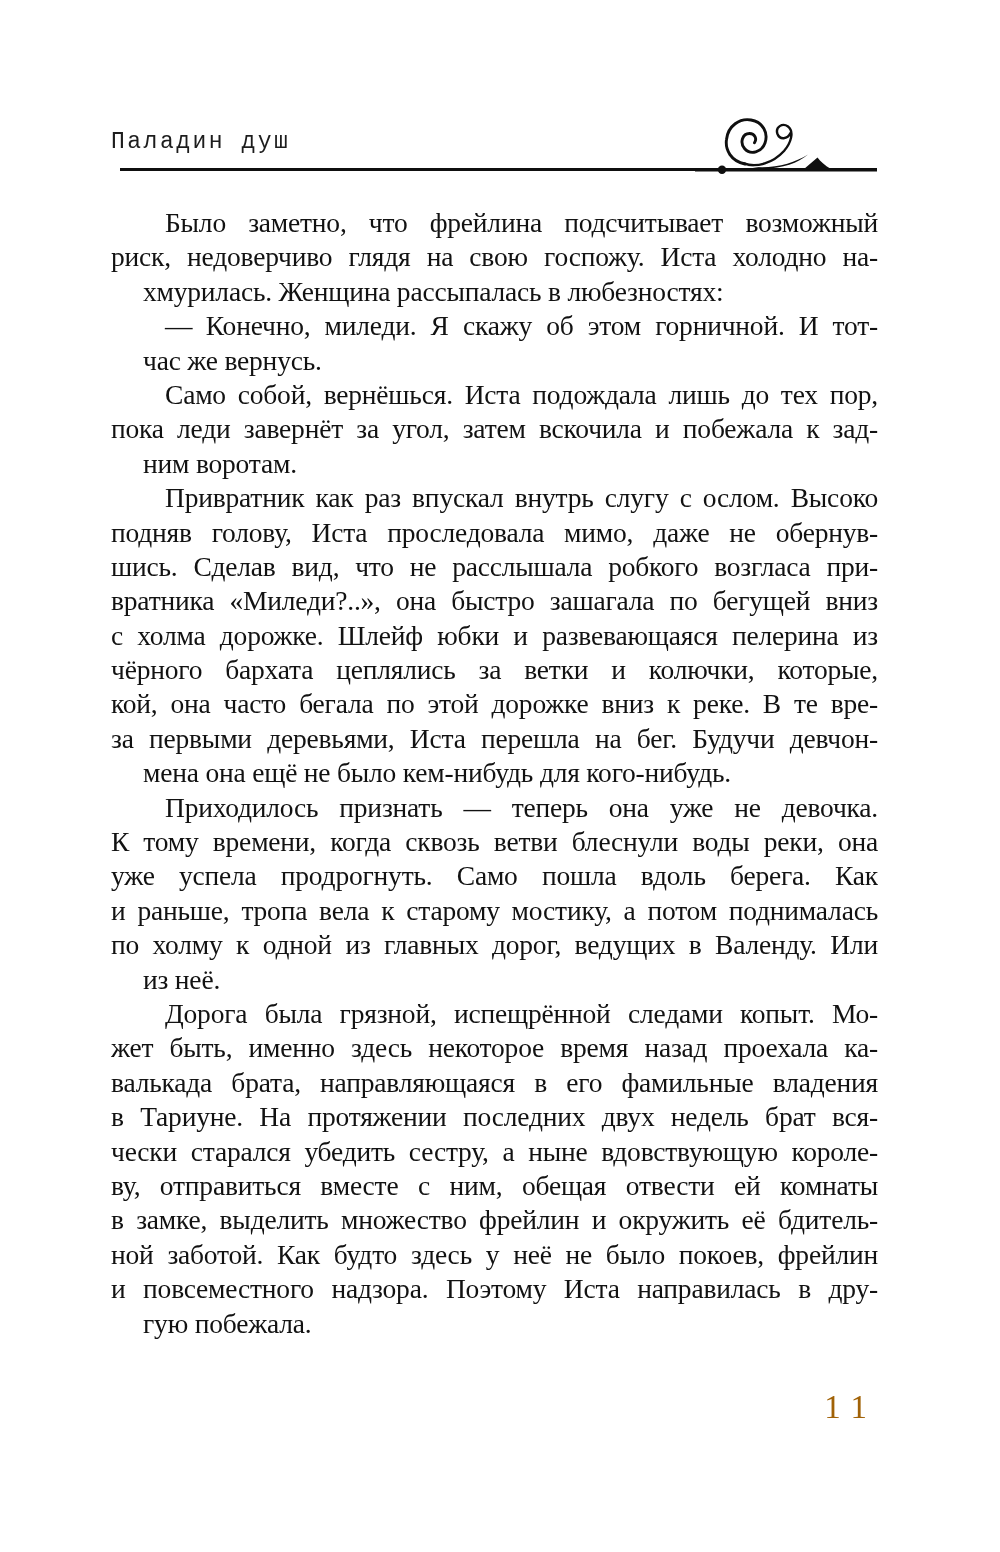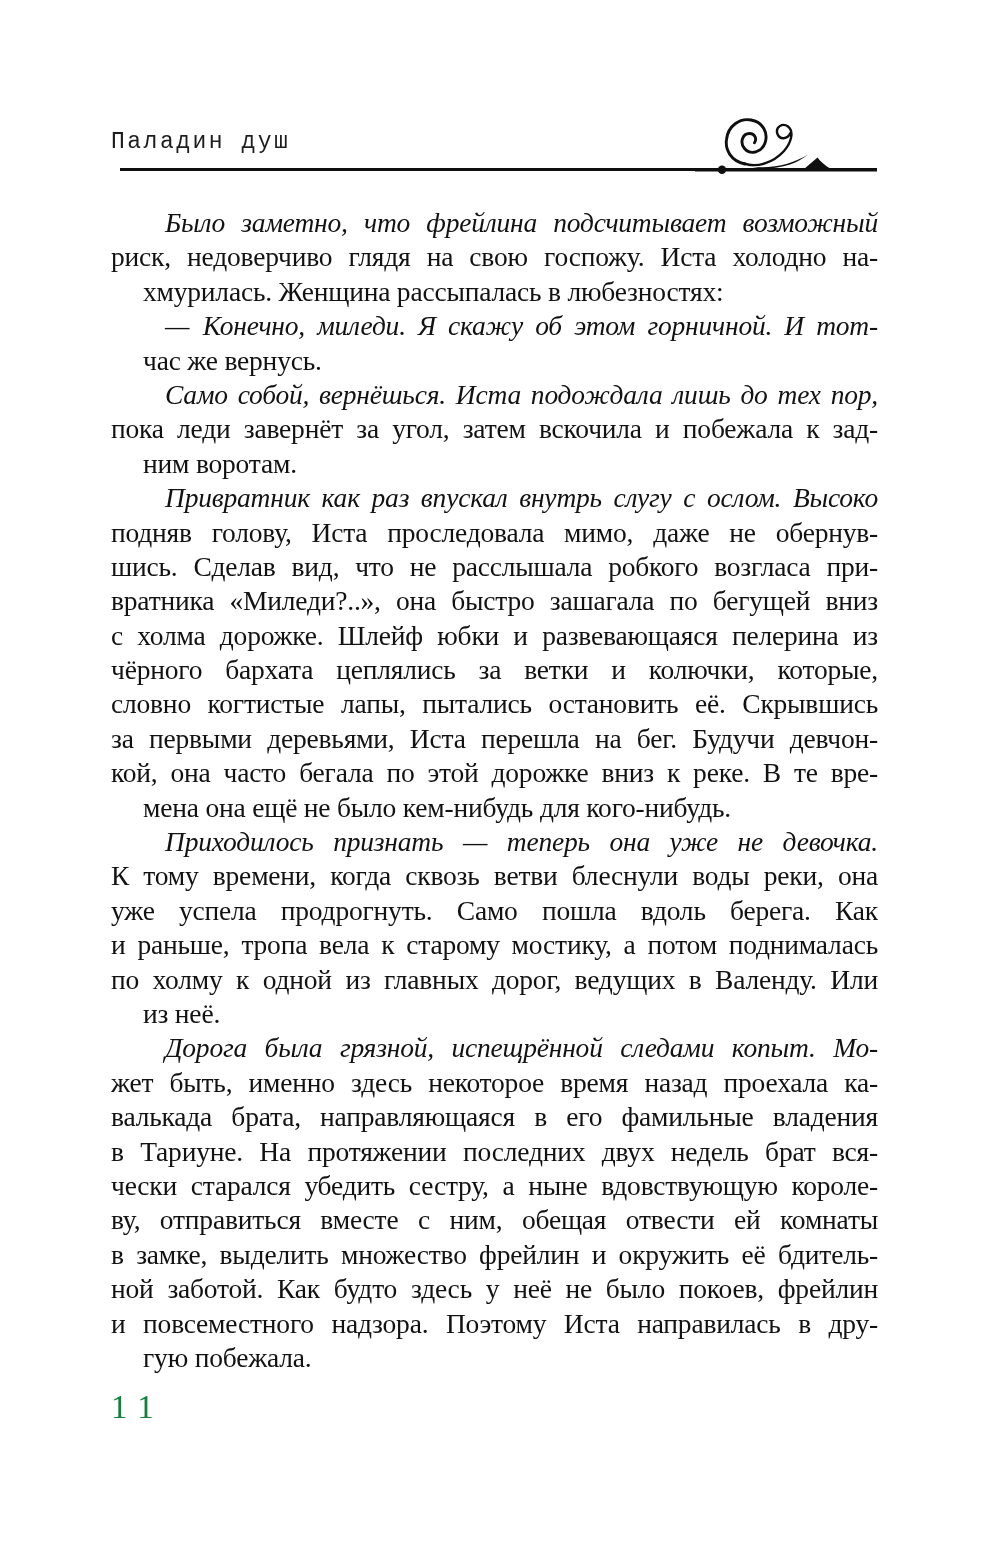--- a/index.html
+++ b/index.html
@@ -59,32 +59,31 @@
     white-space: normal;
     overflow: hidden;
     height: 34.4px;
   }
   .line.last {
     text-align-last: left;
     margin-left: 32px;
   }
   .line.first {
     text-indent: 54px;
-    font-style: italic;
   }
   .page-number {
     position: absolute;
     left: 111px;
     top: 1389px;
     width: 767px;
-    text-align: left;
+    text-align: right;
     font-family: "Liberation Serif", serif;
     font-size: 33px;
     letter-spacing: 11px;
-    color: #15803d;
+    color: #a16207;
   }
 </style>
 </head>
 <body>
 
 <div class="page">
 
   <div class="running-head">Паладин душ</div>
 
   <div class="header-rule"></div>
@@ -112,23 +111,22 @@
       <div class="line last">час же вернусь.</div>
       <div class="line first">Само собой, вернёшься. Иста подождала лишь до тех пор,</div>
       <div class="line">пока леди завернёт за угол, затем вскочила и побежала к зад-</div>
       <div class="line last">ним воротам.</div>
       <div class="line first">Привратник как раз впускал внутрь слугу с ослом. Высоко</div>
       <div class="line">подняв голову, Иста проследовала мимо, даже не обернув-</div>
       <div class="line">шись. Сделав вид, что не расслышала робкого возгласа при-</div>
       <div class="line">вратника «Миледи?..», она быстро зашагала по бегущей вниз</div>
       <div class="line">с холма дорожке. Шлейф юбки и развевающаяся пелерина из</div>
       <div class="line">чёрного бархата цеплялись за ветки и колючки, которые,</div>
-      <div class="line">словно когтистые лапы, пытались остановить её. Скрывшись</div>
+      <div class="line">кой, она часто бегала по этой дорожке вниз к реке. В те вре-</div>
       <div class="line">за первыми деревьями, Иста перешла на бег. Будучи девчон-</div>
-      <div class="line">кой, она часто бегала по этой дорожке вниз к реке. В те вре-</div>
       <div class="line last">мена она ещё не было кем-нибудь для кого-нибудь.</div>
       <div class="line first">Приходилось признать — теперь она уже не девочка.</div>
       <div class="line">К тому времени, когда сквозь ветви блеснули воды реки, она</div>
       <div class="line">уже успела продрогнуть. Само пошла вдоль берега. Как</div>
       <div class="line">и раньше, тропа вела к старому мостику, а потом поднималась</div>
       <div class="line">по холму к одной из главных дорог, ведущих в Валенду. Или</div>
       <div class="line last">из неё.</div>
       <div class="line first">Дорога была грязной, испещрённой следами копыт. Мо-</div>
       <div class="line">жет быть, именно здесь некоторое время назад проехала ка-</div>
       <div class="line">валькада брата, направляющаяся в его фамильные владения</div>

